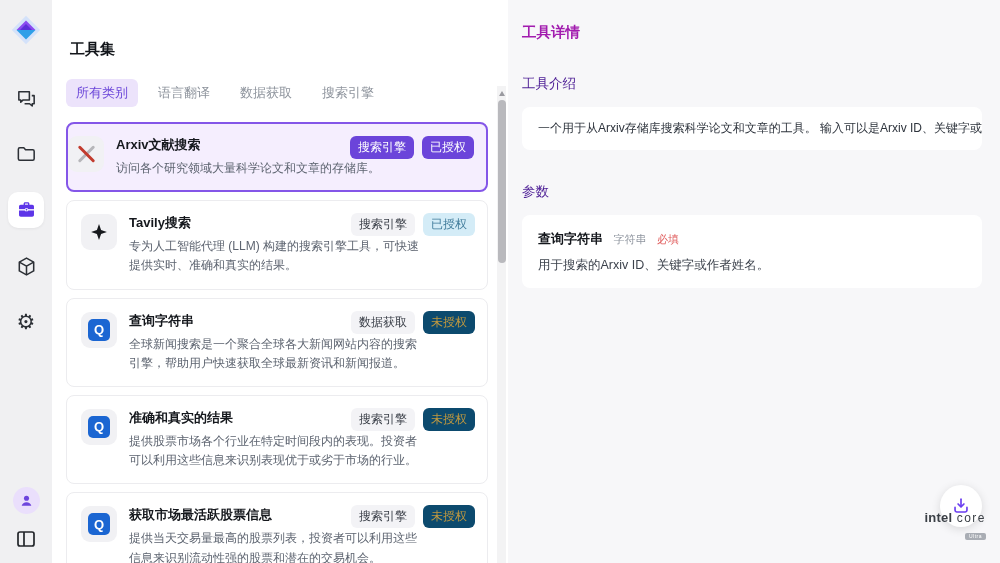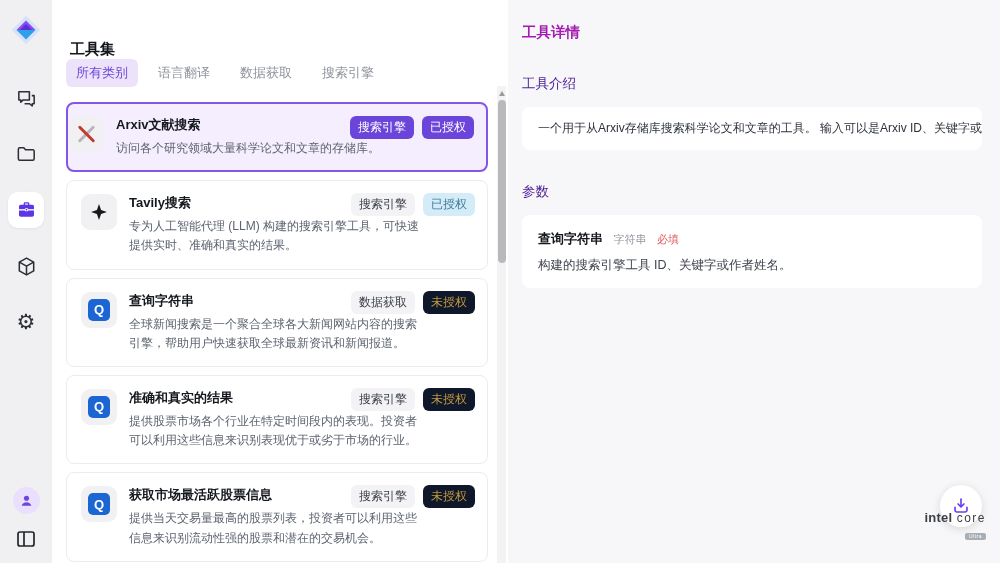--- a/index.html
+++ b/index.html
@@ -21,38 +21,38 @@
     align-items:center; gap:13px; }
   .avatar { width:27px; height:27px; border-radius:50%; background:#eadffc;
     display:flex; align-items:center; justify-content:center; cursor:pointer; }
   .avatar svg { width:17px; height:17px; }
   .panel-toggle { cursor:pointer; width:24px; height:24px; }
 
   
   .list-panel { position:absolute; left:52px; top:0; bottom:0; width:456px; background:#fff;
     padding:12px 0 0 14px; }
   .panel-title { font-size:15px; font-weight:bold; color:#13161b; margin-top:28px; margin-left:4px; }
-  .tabs { display:flex; align-items:center; gap:10px; }
+  .tabs { display:flex; align-items:center; gap:10px; margin-top:20px; }
   .tab { font-size:13px; color:#8d939c; padding:5px 10px; border-radius:6px; cursor:pointer; white-space:nowrap; }
   .tab.active { background:#ece3fb; color:#6b46d9; }
   .cards { margin-top:15px; display:flex; flex-direction:column; gap:8px; width:422px; }
   .card { position:relative; display:flex; background:#fff; border:1px solid #ececef;
     border-radius:8px; padding:13px 12px 13px 14px; cursor:pointer; }
   .card.selected { background:#f5eefe; border:2px solid #8456e8; padding:12px 11px 12px 0; }
   .tool-icon { width:36px; height:36px; border-radius:9px; background:#f1f1f4; flex:none;
     display:flex; align-items:center; justify-content:center; margin-right:12px; position:relative; }
   .tool-text { width:298px; }
   .tool-name { font-size:13px; font-weight:bold; color:#15181d; margin-bottom:5px; }
   .tool-desc { font-size:12px; color:#5d6470; line-height:1.6; width:296px; }
   .badges { position:absolute; top:12px; right:12px; display:flex; gap:8px; }
   .badge { font-size:12px; padding:3px 8px; border-radius:6px; white-space:nowrap; }
   .badge-purple { background:#6b44da; color:#fff; }
   .badge-cat { background:#f3f3f6; color:#3a3f48; }
   .badge-cyan { background:#d4ecf7; color:#417c9b; }
-  .badge-amber { background:#0f172a; color:#c0983f; }
+  .badge-amber { background:#0c4a6e; color:#c0983f; }
 
   
   .arxiv-x { position:relative; width:22px; height:22px; }
   .arxiv-bar { position:absolute; left:10px; top:0; width:3px; height:22px; border-radius:2px; }
   .arxiv-gray { background:#b6b6ba; transform:rotate(45deg); }
   .arxiv-red { background:#c23b2e; transform:rotate(-45deg); }
   
   .q-tile { width:22px; height:22px; border-radius:5px; background:#1b66d2; color:#fff;
     font-weight:bold; font-size:13px; display:flex; align-items:center; justify-content:center; }
 
@@ -247,21 +247,21 @@
     <div class="section-heading">工具介绍</div>
     <div class="detail-card">一个用于从Arxiv存储库搜索科学论文和文章的工具。 输入可以是Arxiv ID、关键字或作者姓名。</div>
 
     <div class="section-heading">参数</div>
     <div class="param-card">
       <div>
         <span class="param-name">查询字符串</span>
         <span class="param-type">字符串</span>
         <span class="param-required">必填</span>
       </div>
-      <div class="param-desc">构建的搜索引擎工具 ID、关键字或作者姓名。</div>
+      <div class="param-desc">用于搜索的Arxiv ID、关键字或作者姓名。</div>
     </div>
 
     <div class="download-btn">
       <svg viewBox="0 0 24 24" fill="none" stroke="#6a3df0" stroke-width="1.8" stroke-linecap="round" stroke-linejoin="round">
         <path d="M12 4.5v8"></path>
         <path d="M8.8 9.8L12 13l3.2-3.2"></path>
         <path d="M5.5 13.5v3.2c0 1 .8 1.8 1.8 1.8h9.4c1 0 1.8-.8 1.8-1.8v-3.2"></path>
       </svg>
     </div>
 

